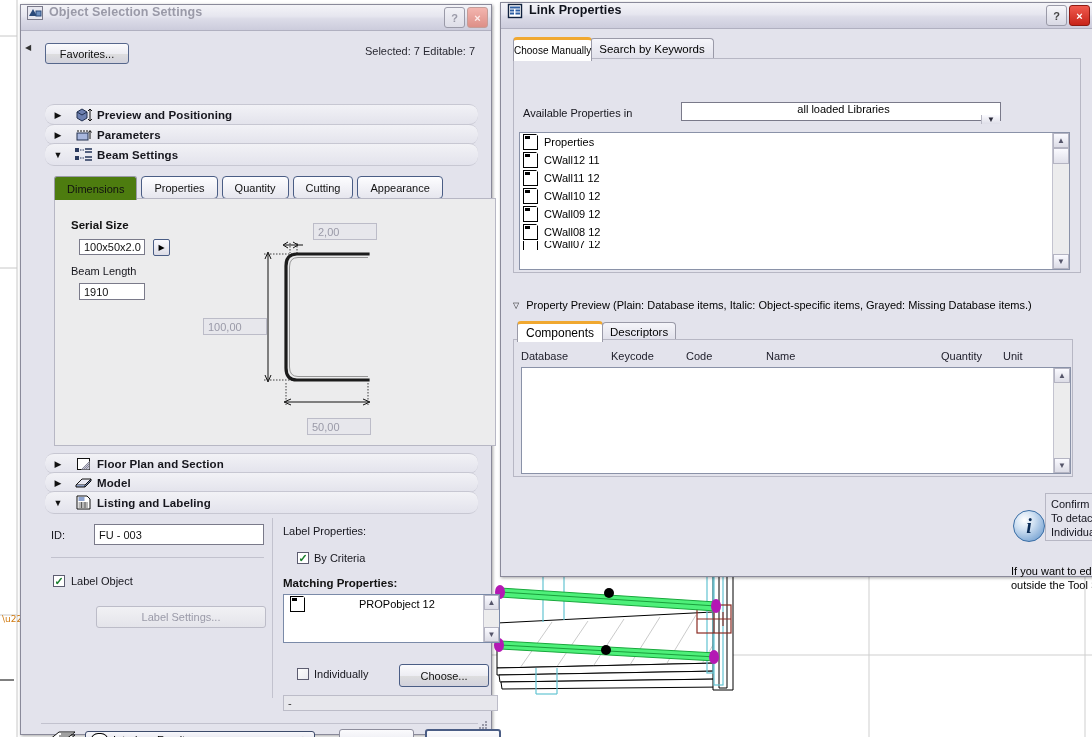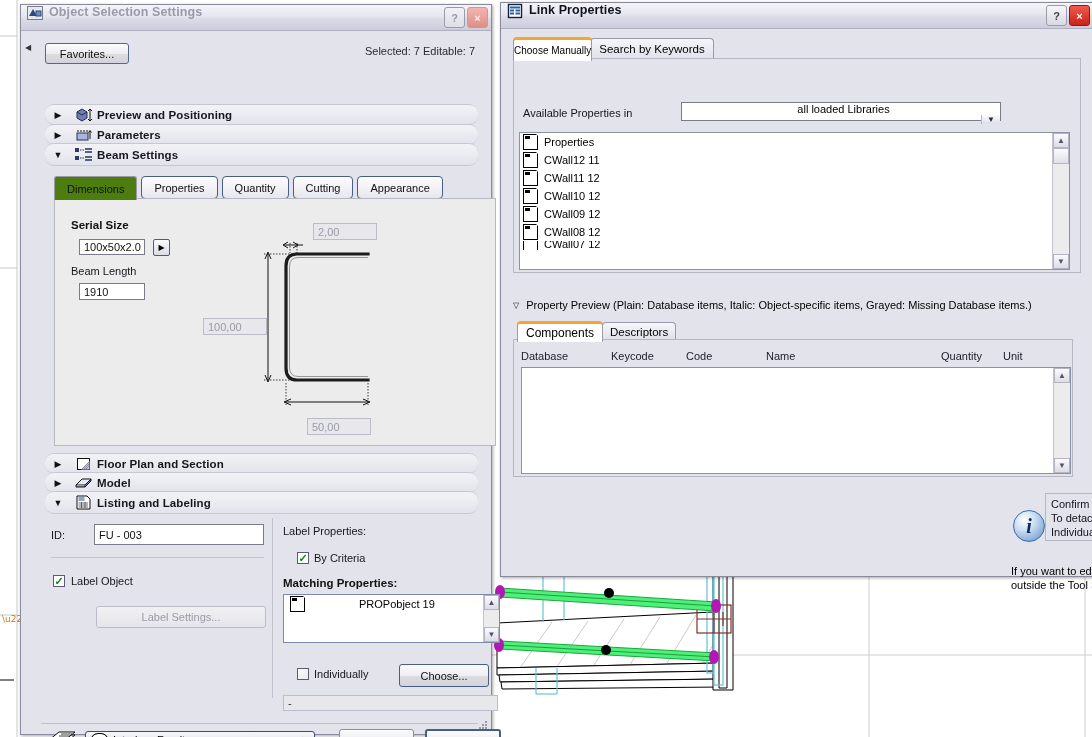--- a/index.html
+++ b/index.html
@@ -470,21 +470,21 @@
       <div class="fld-label" style="position:absolute;left:262px;top:494px;">Label Properties:</div>
       <div style="position:absolute;left:276px;top:521px;display:flex;align-items:center;gap:5px;">
         <span class="checkbox checked"></span>
         <span class="fld-label">By Criteria</span>
       </div>
       <div class="bold-label" style="position:absolute;left:262px;top:546px;">Matching Properties:</div>
 
       <div class="listbox" style="position:absolute;left:262px;top:563px;width:215px;height:47px;">
         <div class="prop-row" style="padding-left:6px;">
           <span class="doc-ic"></span>
-          <span style="margin-left:48px;">PROPobject 19</span>
+          <span style="margin-left:48px;">PROPobject 12</span>
         </div>
         <div class="vscroll">
           <div class="sbtn">▲</div>
           <div class="sbtn">▼</div>
         </div>
       </div>
 
       <div style="position:absolute;left:276px;top:637px;display:flex;align-items:center;gap:5px;">
         <span class="checkbox empty"></span>
         <span class="fld-label">Individually</span>

